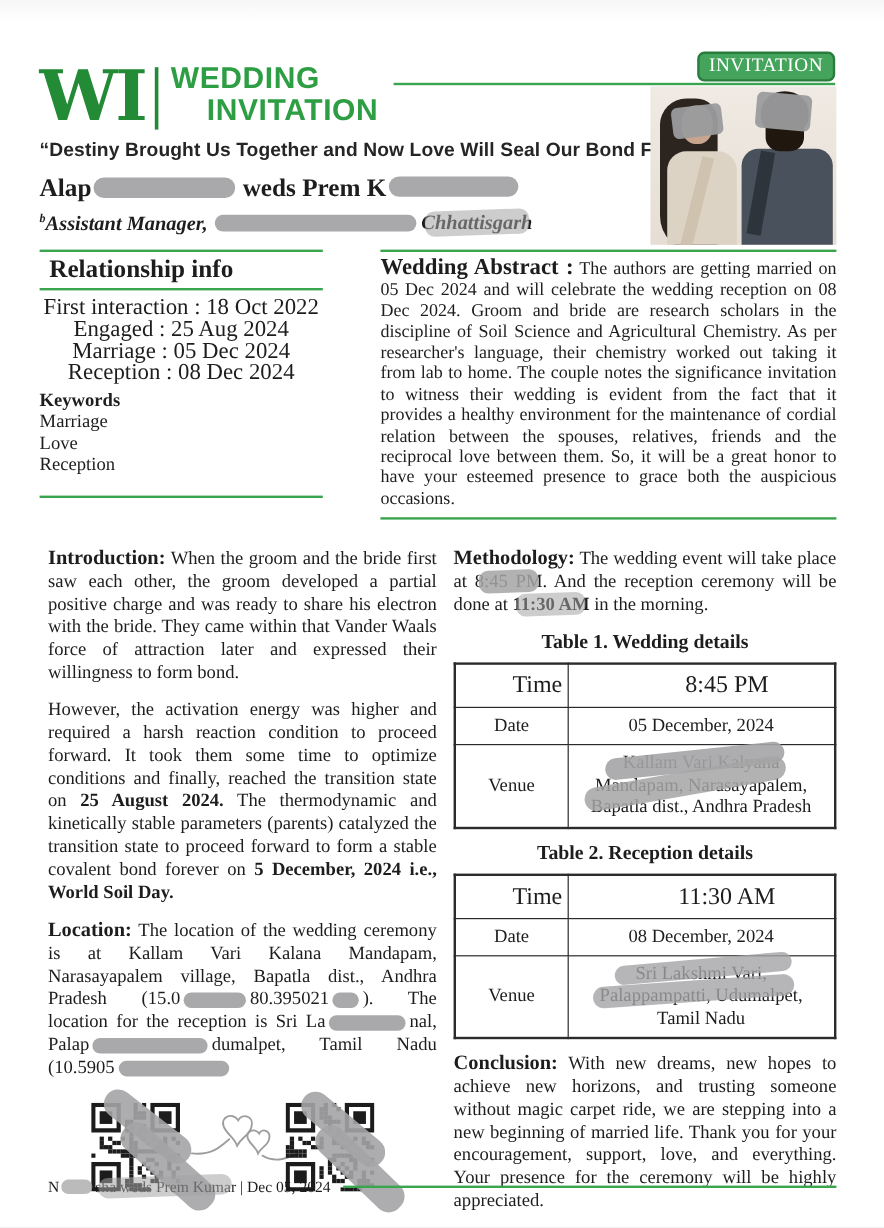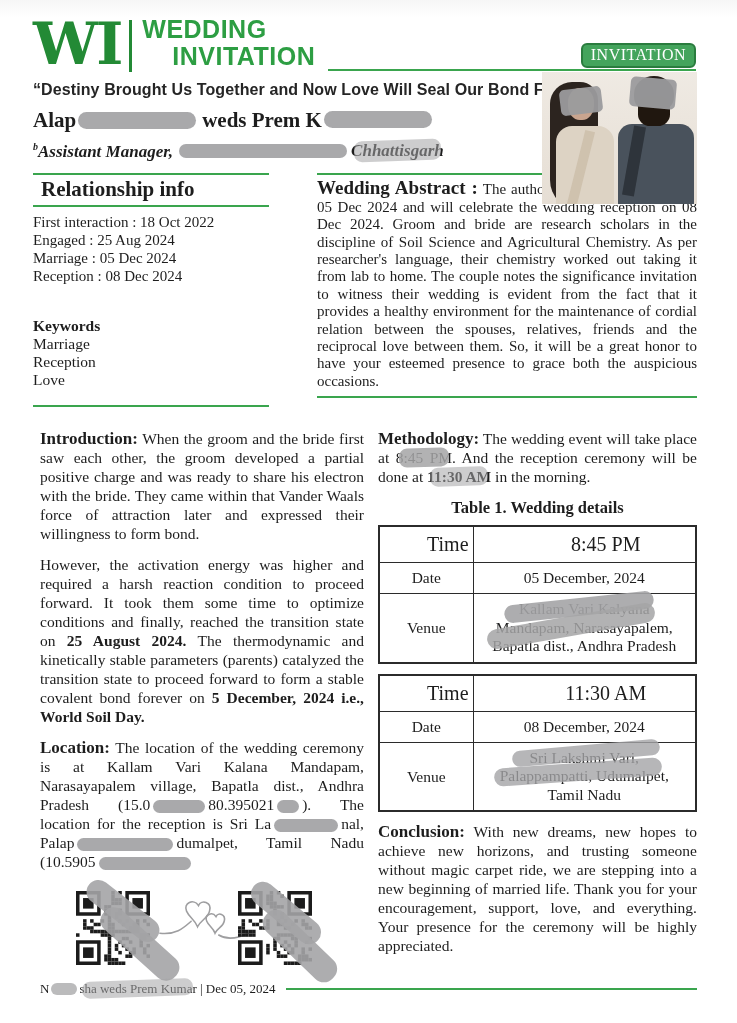--- a/index.html
+++ b/index.html
@@ -3,21 +3,21 @@
 <meta charset="utf-8">
 <style>
   * { margin:0; padding:0; box-sizing:border-box; }
   html,body { background:#e9e9e9; }
   .page {
     position:relative; width:737px; height:1023px; margin:0 auto;
     background:linear-gradient(180deg,#f6f6f6 0,#ffffff 18px,#ffffff 100%);
     font-family:"Liberation Serif", serif; color:#1d1d1d; overflow:hidden;
   }
   
-  .header { position:relative; padding:16px 40px 0 33px; }
+  .header { position:relative; padding:52px 40px 0 33px; }
   .logo-row { display:flex; align-items:flex-start; }
   .monogram {
     font-family:"DejaVu Serif", serif; font-weight:bold; color:#238a35;
     font-size:58px; line-height:56px; letter-spacing:-2px;
   }
   .logo-bar { width:3px; height:52px; background:#238a35; margin:4px 10px 0 8px; }
   .logo-titles { font-family:"Liberation Sans", sans-serif; font-weight:bold; color:#2d9e43; }
   .logo-t1 { font-size:25px; line-height:26px; letter-spacing:.5px; }
   .logo-t2 { font-size:25px; line-height:28px; margin-left:30px; letter-spacing:.5px; }
   .badge {
@@ -53,22 +53,22 @@
   .blob-abs { position:absolute; background:#a4a4a6; border-radius:12px; opacity:.9; }
   .scrib { position:relative; white-space:nowrap; }
   .scrib::after { content:""; position:absolute; left:3px; right:3px; top:-1px; bottom:-1px;
     background:#a4a4a6; border-radius:8px; opacity:.85; transform:rotate(-2deg); }
   .scrib-lite::after { opacity:.55; }
   
   .gline { height:2px; background:#3aa54e; border:0; }
   
   .row1 { display:grid; grid-template-columns:236px 1fr; column-gap:48px; padding:0 40px 0 33px; margin-top:9px; }
   .ri-title { font-size:21px; font-weight:bold; padding:2px 0 3px 8px; }
-  .ri-list { font-size:15px; line-height:18px; margin-top:6px; }
-  .ri-kw { margin-top:32px; font-size:15.5px; line-height:18px; }
+  .ri-list { font-size:19px; line-height:18px; margin-top:6px;text-align:center; }
+  .ri-kw { margin-top:5px; font-size:15.5px; line-height:18px; }
   .ri-kw .kw-label { font-weight:bold; }
   .left-col .gline.bottom { margin-top:16px; }
   .abstract-body { font-size:15px; line-height:17.4px; text-align:justify; margin:4px 0 6px; }
   .abstract-head { font-size:19px; font-weight:bold; }
   .row2 { display:grid; grid-template-columns:324px 1fr; column-gap:14px; padding:0 40px 0 40px; margin-top:22px; }
   .para { font-size:15.5px; line-height:19px; text-align:justify; margin-bottom:12px; }
   .lead { font-weight:bold; font-size:17px; }
   .b { font-weight:bold; }
   
   .tcap { text-align:center; font-weight:bold; font-size:16.5px; margin:4px 0 7px; }
@@ -133,22 +133,22 @@
       <hr class="gline">
       <div class="ri-list">
         <div>First interaction : 18 Oct 2022</div>
         <div>Engaged : 25 Aug 2024</div>
         <div>Marriage : 05 Dec 2024</div>
         <div>Reception : 08 Dec 2024</div>
       </div>
       <div class="ri-kw">
         <div class="kw-label">Keywords</div>
         <div>Marriage</div>
+        <div>Love</div>
         <div>Reception</div>
-        <div>Love</div>
       </div>
       <hr class="gline bottom">
     </div>
 
     <div class="right-col">
       <hr class="gline">
       <div class="abstract-body">
         <span class="abstract-head">Wedding Abstract :</span>
         <span>The authors are getting married on 05 Dec 2024 and will celebrate the wedding reception on 08 Dec 2024. Groom and bride are research scholars in the discipline of Soil Science and Agricultural Chemistry. As per researcher's language, their chemistry worked out taking it from lab to home. The couple notes the significance invitation to witness their wedding is evident from the fact that it provides a healthy environment for the maintenance of cordial relation between the spouses, relatives, friends and the reciprocal love between them. So, it will be a great honor to have your esteemed presence to grace both the auspicious occasions.</span>
       </div>
@@ -435,20 +435,21 @@
             <div>Kallam Vari Kalyana</div>
             <div>Mandapam, Narasayapalem,</div>
             <div>Bapatla dist., Andhra Pradesh</div>
             <div class="blob-abs" style="left:30px; top:4px; width:150px; height:18px; transform:rotate(-6deg);"></div>
             <div class="blob-abs" style="left:12px; top:22px; width:170px; height:20px; transform:rotate(-10deg); opacity:.85;"></div>
           </td>
         </tr>
       </tbody>
         </table>
 
+      <div class="tcap">Table 2. Reception details</div>
       <table class="details">
         <tbody>
             <tr class="hd">
           <td class="lbl">Time</td>
           <td>11:30 AM</td>
         </tr>
         <tr>
           <td class="lbl">Date</td>
           <td>08 December, 2024</td>
         </tr>

